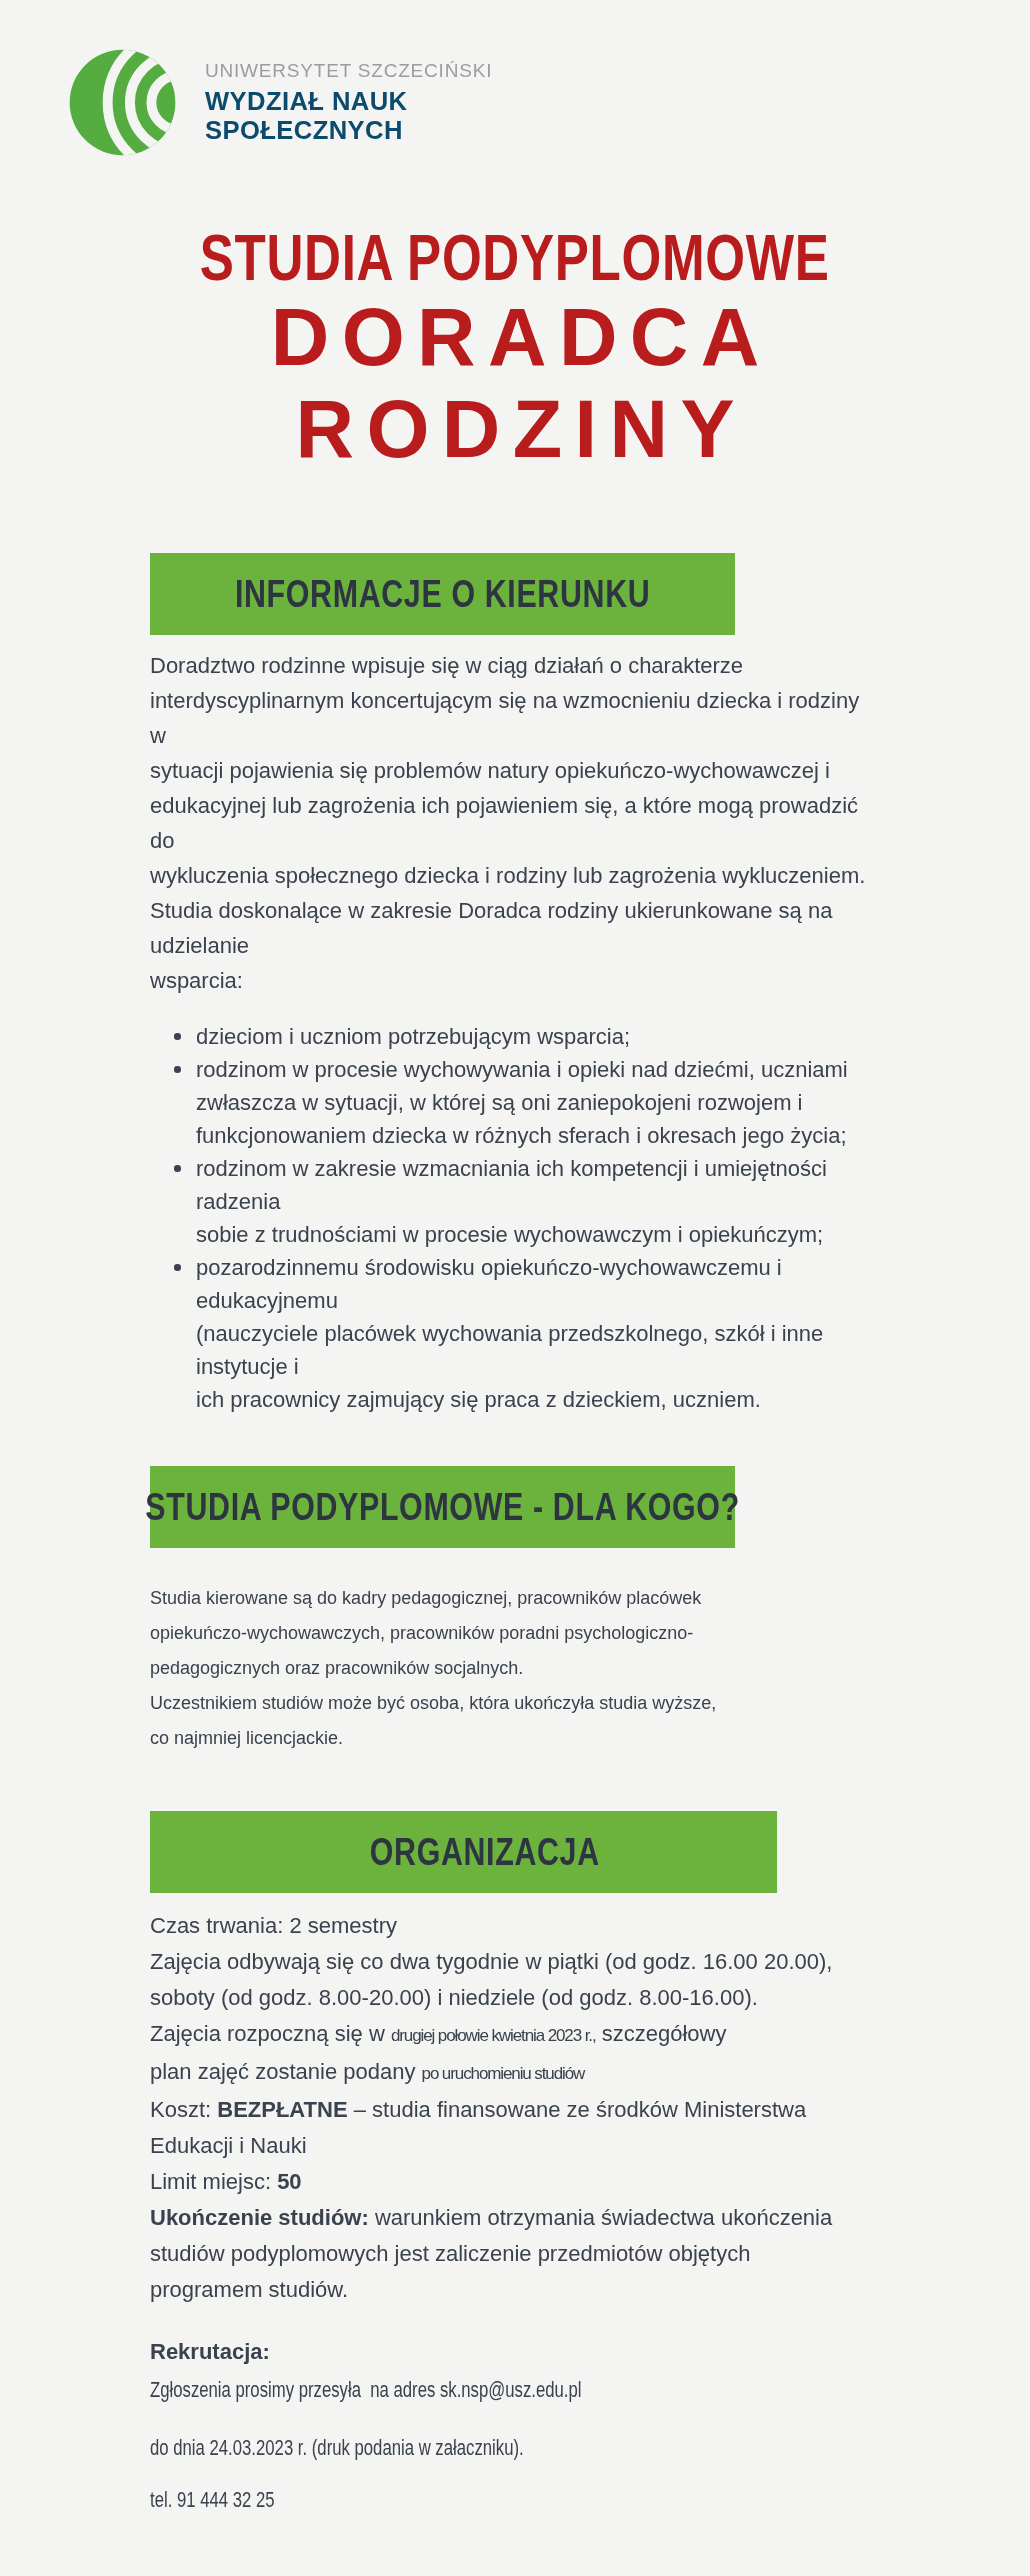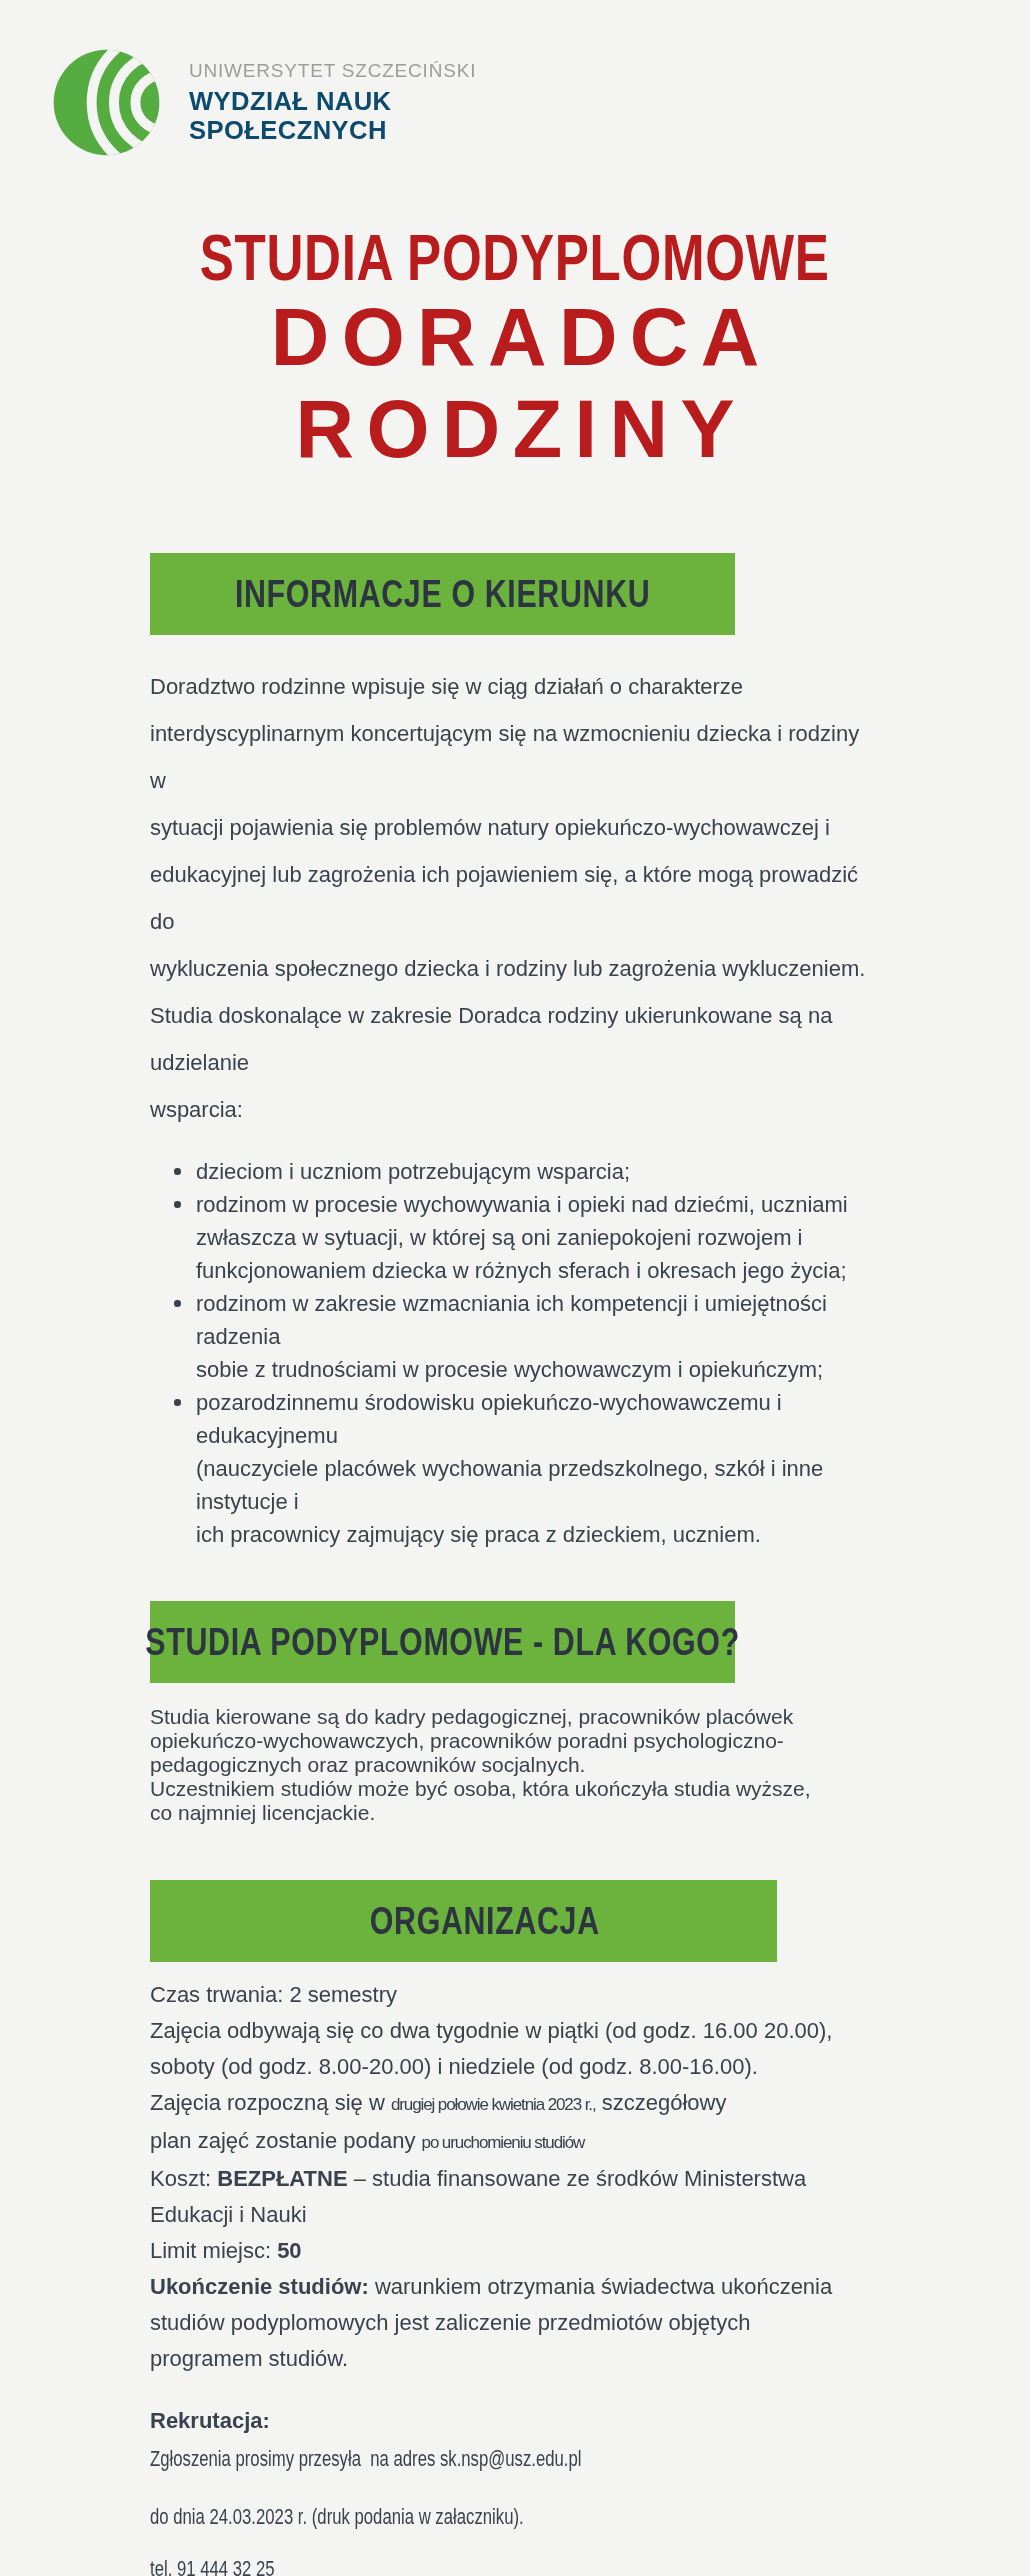--- a/index.html
+++ b/index.html
@@ -5,46 +5,46 @@
   html,body{margin:0;padding:0;}
   body{
     width:1030px;height:2576px;overflow:hidden;position:relative;
     background:#f4f4f2;
     font-family:"Liberation Sans", sans-serif;
     color:#39424e;
   }
   .content{width:727px;margin-left:150px;}
 
   
-  .logo{position:absolute;top:48px;left:52px;display:flex;align-items:center;gap:28px;}
+  .logo{position:absolute;top:48px;left:68px;display:flex;align-items:center;gap:28px;}
   .logo-icon{width:109px;height:109px;flex:0 0 auto;}
   .logo-text .uni{font-size:19px;letter-spacing:0.8px;color:#9b9d9c;margin-bottom:4.1px;white-space:nowrap;}
   .logo-text .fac{font-size:25.6px;font-weight:700;color:#0c4a6e;line-height:29px;letter-spacing:0.4px;white-space:nowrap;}
 
   
   .hero{padding-top:225px;text-align:center;color:#b91c1c;}
   .hero .kicker{display:inline-block;font-size:64px;line-height:66px;font-weight:700;
                 transform:scaleX(0.80);white-space:nowrap;letter-spacing:0.8px;}
   .hero .big{font-size:81px;line-height:92px;font-weight:700;letter-spacing:12.4px;padding-left:12.4px;white-space:nowrap;}
   .hero .big:first-of-type{margin-top:5px;}
 
   
   .bar{width:585px;height:82px;background:#6cb33d;display:flex;align-items:center;justify-content:center;}
   .bar .bar-label{display:inline-block;font-size:38px;font-weight:700;color:#2d3540;
                   transform:scaleX(0.80);white-space:nowrap;letter-spacing:0.8px;}
   .bar1{margin-top:78px;}
   .bar2{margin-top:50px;}
   .bar3{margin-top:55px;padding-left:42px;}
 
   
-  .intro{margin-top:28px;font-size:22px;line-height:47px;white-space:pre-line;}
+  .intro{margin-top:13px;font-size:22px;line-height:35px;white-space:pre-line;}
   .bullets{margin:5px 0 0 0;padding:0 0 0 46px;list-style:none;}
   .bullets li{position:relative;font-size:22px;line-height:33px;white-space:pre-line;}
   .bullets li::before{content:"";position:absolute;left:-22px;top:13px;width:6.6px;height:6.6px;border-radius:50%;background:#39424e;}
-  .audience{margin-top:22px;font-size:21px;line-height:24px;white-space:pre-line;}
+  .audience{margin-top:33px;font-size:18px;line-height:35px;white-space:pre-line;}
 
   .org{margin-top:15px;}
   .org-line{font-size:22px;line-height:36px;white-space:pre;}
   .bold{font-weight:700;}
   .narrow{letter-spacing:-1.1px;font-size:17px;}
 
   .rek{margin-top:26px;}
   .rek-h{font-size:22px;line-height:35px;font-weight:700;}
   .rek-line{font-size:22px;line-height:35px;white-space:nowrap;width:fit-content;
             transform:scaleX(0.76);transform-origin:0 50%;}

